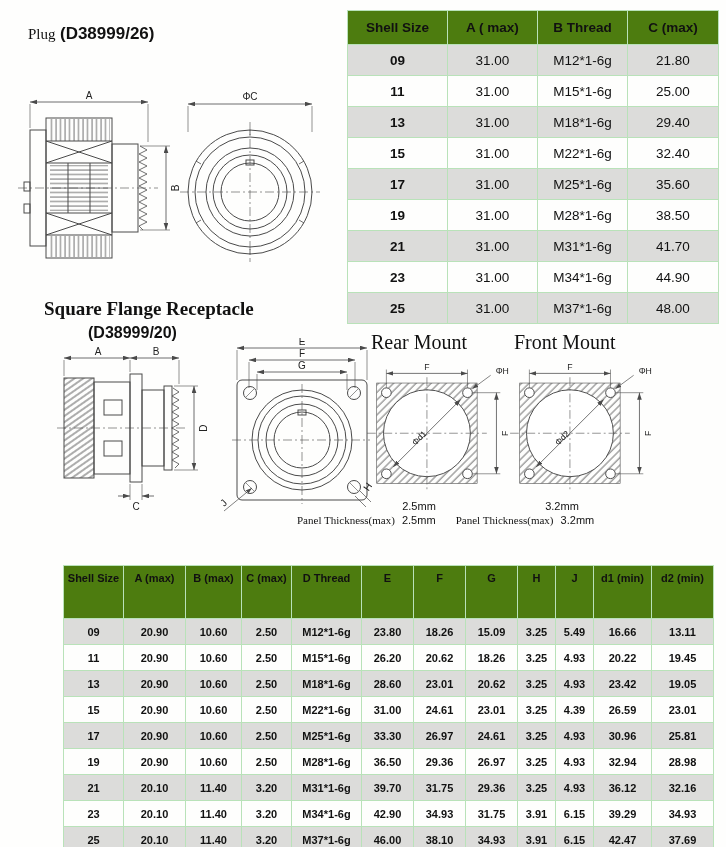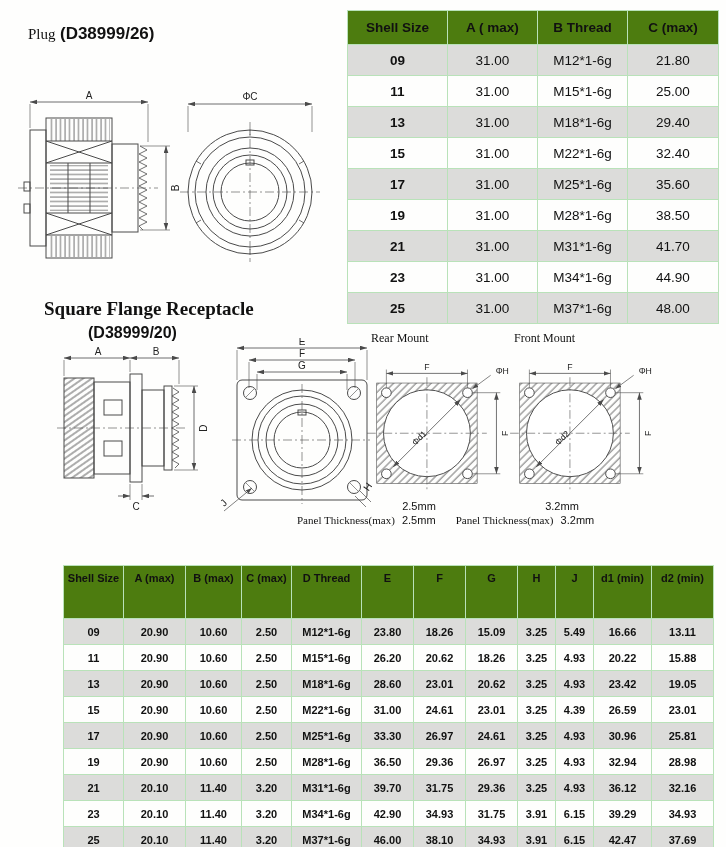--- a/index.html
+++ b/index.html
@@ -10,21 +10,21 @@
   
   .h-plug{position:absolute;left:28px;top:24px;white-space:nowrap;}
   .h-plug .serif{font-family:"Liberation Serif",serif;font-weight:400;font-size:15px;}
   .h-plug .sans{font-family:"Liberation Sans",sans-serif;font-weight:700;font-size:17px;}
   .h-rec{position:absolute;left:44px;top:298px;font-family:"Liberation Serif",serif;font-weight:700;font-size:19px;}
   .h-rec-sub{position:absolute;left:88px;top:324px;font-family:"Liberation Sans",sans-serif;font-weight:700;font-size:16px;}
   
   .mount{position:absolute;top:331px;width:150px;}
   .mount-rear{left:359px;}
   .mount-front{left:502px;}
-  .mount-label{font-family:"Liberation Serif",serif;font-size:12px;margin-left:12px;margin-bottom:10px;}
+  .mount-label{font-family:"Liberation Serif",serif;font-size:20px;margin-left:12px;margin-bottom:2px;}
   .mount-caption{text-align:center;font-size:11px;margin-top:0px;width:120px;}
   
   .panel-line{position:absolute;left:297px;top:514px;white-space:nowrap;font-size:11px;}
   .panel-line .lab{font-family:"Liberation Serif",serif;}
   .panel-line .val{font-family:"Liberation Sans",sans-serif;margin-left:4px;}
   .panel-line .gap{display:inline-block;width:14px;}
   
   table{border-collapse:collapse;table-layout:fixed;}
   th,td{border:1px solid #b9e2b9;text-align:center;padding:0;overflow:hidden;white-space:nowrap;}
   th{background:#4d7c0f;font-weight:700;}
@@ -423,21 +423,21 @@
         <td>20.90</td>
         <td>10.60</td>
         <td>2.50</td>
         <td>M15*1-6g</td>
         <td>26.20</td>
         <td>20.62</td>
         <td>18.26</td>
         <td>3.25</td>
         <td>4.93</td>
         <td>20.22</td>
-        <td>15.88</td>
+        <td>19.45</td>
       </tr>
       <tr class="shaded">
         <td>13</td>
         <td>20.90</td>
         <td>10.60</td>
         <td>2.50</td>
         <td>M18*1-6g</td>
         <td>28.60</td>
         <td>23.01</td>
         <td>20.62</td>

